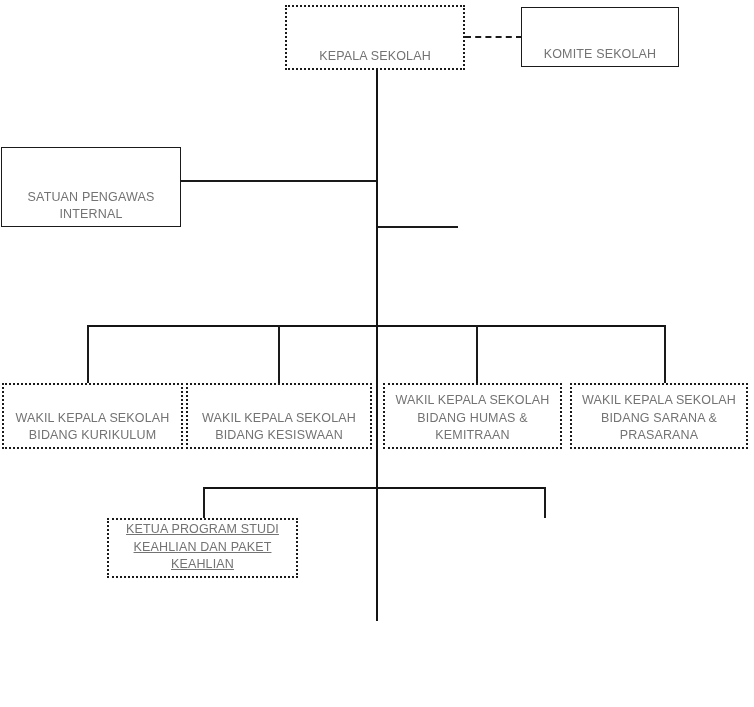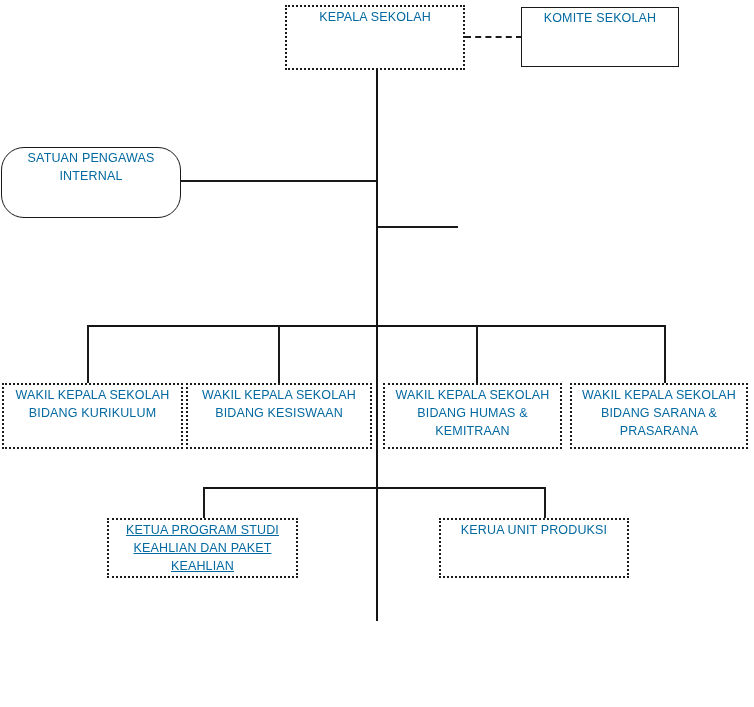--- a/index.html
+++ b/index.html
@@ -14,24 +14,24 @@
     background: #ffffff;
     font-family: "Liberation Sans", sans-serif;
     overflow: hidden;
   }
 
   
   .node {
     position: absolute;
     box-sizing: border-box;
     display: flex;
-    align-items: flex-start;
+    align-items: flex-end;
     justify-content: center;
     text-align: center;
-    color: #0369a1;
+    color: #737373;
     font-size: 12.5px;
     line-height: 1.42;
     letter-spacing: 0.15px;
     background: #ffffff;
     padding: 2px 6px;
     z-index: 3;
   }
   .node.solid {
     border: 1.6px solid #1a1a1a;
   }
@@ -89,21 +89,21 @@
   <div class="line v" style="left:544px; top:487px; height:31px;"></div>
 
   <div class="node dotted" style="left:285px; top:5px; width:180px; height:65px;">
     <span class="label">KEPALA SEKOLAH</span>
   </div>
 
   <div class="node solid" style="left:521px; top:7px; width:158px; height:60px;">
     <span class="label">KOMITE SEKOLAH</span>
   </div>
 
-  <div class="node solid" style="left:1px; top:147px; width:180px; height:71px;border-radius:23px;">
+  <div class="node solid" style="left:1px; top:147px; width:180px; height:80px;">
     <span class="label">SATUAN PENGAWAS
 INTERNAL</span>
   </div>
 
 
   <div class="node dotted" style="left:2px; top:383px; width:181px; height:66px;">
     <span class="label">WAKIL KEPALA SEKOLAH
 BIDANG KURIKULUM</span>
   </div>
 
@@ -123,18 +123,15 @@
 BIDANG SARANA &amp;
 PRASARANA</span>
   </div>
 
   <div class="node dotted" style="left:107px; top:518px; width:191px; height:60px;text-decoration:underline;">
     <span class="label">KETUA PROGRAM STUDI
 KEAHLIAN DAN PAKET
 KEAHLIAN</span>
   </div>
 
-  <div class="node dotted" style="left:439px; top:518px; width:190px; height:60px;">
-    <span class="label">KERUA UNIT PRODUKSI</span>
-  </div>
 
 
 </div>
 
 </body></html>

